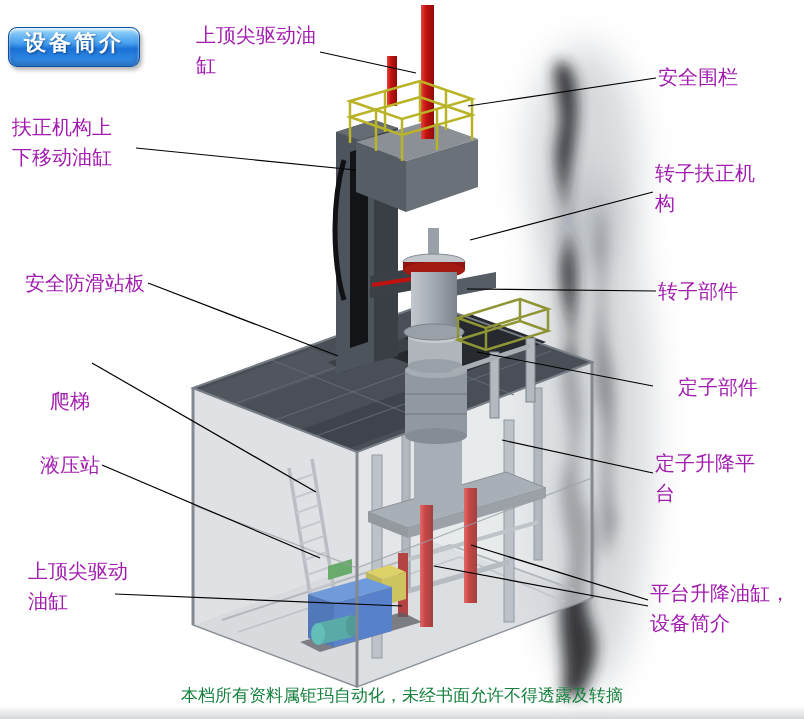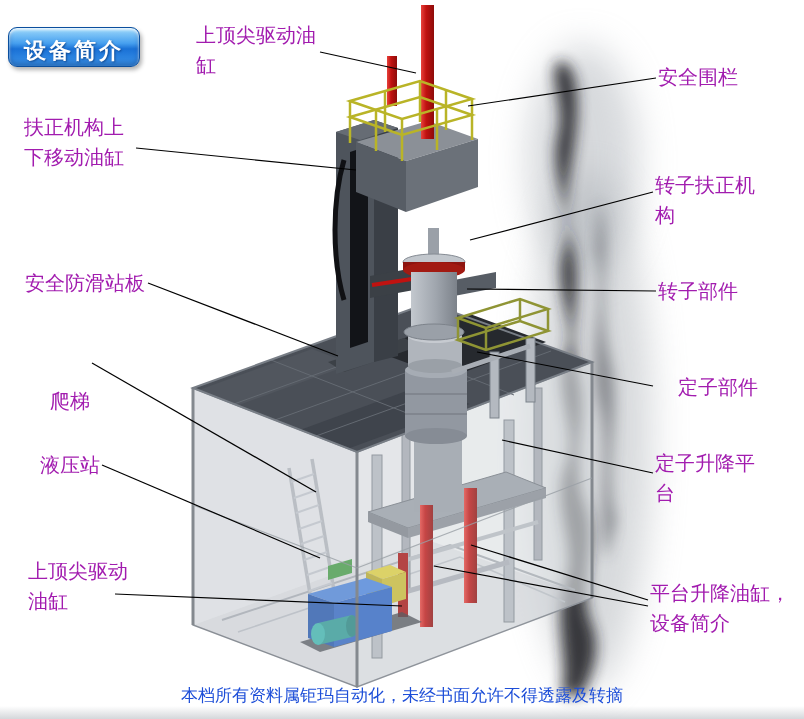--- a/index.html
+++ b/index.html
@@ -14,28 +14,28 @@
   .label {
     position: absolute; font-size: 20px; line-height: 30px; color: #a21caf;
     word-break: break-all;
   }
   .badge {
     position: absolute; left: 8px; top: 27px; width: 132px; height: 40px;
     border-radius: 9px;
     background: linear-gradient(180deg, #9ed9fb 0%, #47a0ef 40%, #1a71d6 55%, #3c95ea 100%);
     border: 1px solid #0b4f9e;
     box-shadow: inset 0 2px 3px rgba(255,255,255,.85), inset 0 -3px 5px rgba(0,30,90,.35), 2px 3px 4px rgba(0,0,0,.30);
-    display: flex; align-items: flex-end; justify-content: center;
+    display: flex; align-items: flex-start; justify-content: center;
     font-family: "Liberation Sans", "DejaVu Sans", sans-serif;
     font-weight: bold; font-size: 22px; color: #fff; letter-spacing: 3px;
     text-shadow: 1px 1px 2px rgba(0,40,100,.6);
   }
   .footer {
     position: absolute; left: 0; right: 0; top: 684px;
-    text-align: center; font-size: 17px; color: #1d4ed8;
+    text-align: center; font-size: 17px; color: #15803d;
   }
   .bottom-shade {
     position: absolute; left: 0; right: 0; bottom: 0; height: 13px;
     background: linear-gradient(180deg, rgba(170,175,182,0), rgba(170,175,182,.5));
   }
 </style>
 </head>
 <body>
 
 <div class="canvas">
@@ -239,23 +239,23 @@
   </svg>
 
   <div class="badge">
     <span>设备简介</span>
   </div>
 
   <div class="label" style="left:196px; top:20px; width:126px;">上顶尖驱动油缸</div>
 
   <div class="label" style="left:658px; top:62px; width:110px;">安全围栏</div>
 
-  <div class="label" style="left:18px; top:112px; width:112px;text-align:center;">扶正机构上下移动油缸</div>
-
-  <div class="label" style="left:655px; top:158px; width:108px;margin-top:12px;">转子扶正机构</div>
+  <div class="label" style="left:12px; top:112px; width:112px;">扶正机构上下移动油缸</div>
+
+  <div class="label" style="left:655px; top:158px; width:108px;">转子扶正机构</div>
 
   <div class="label" style="left:658px; top:276px; width:100px;">转子部件</div>
 
   <div class="label" style="left:25px; top:268px; width:130px;">安全防滑站板</div>
 
   <div class="label" style="left:50px; top:348px; width:60px;margin-top:38px;">爬梯</div>
 
   <div class="label" style="left:653px; top:372px; width:100px;margin-left:25px;">定子部件</div>
 
   <div class="label" style="left:40px; top:450px; width:80px;">液压站</div>

